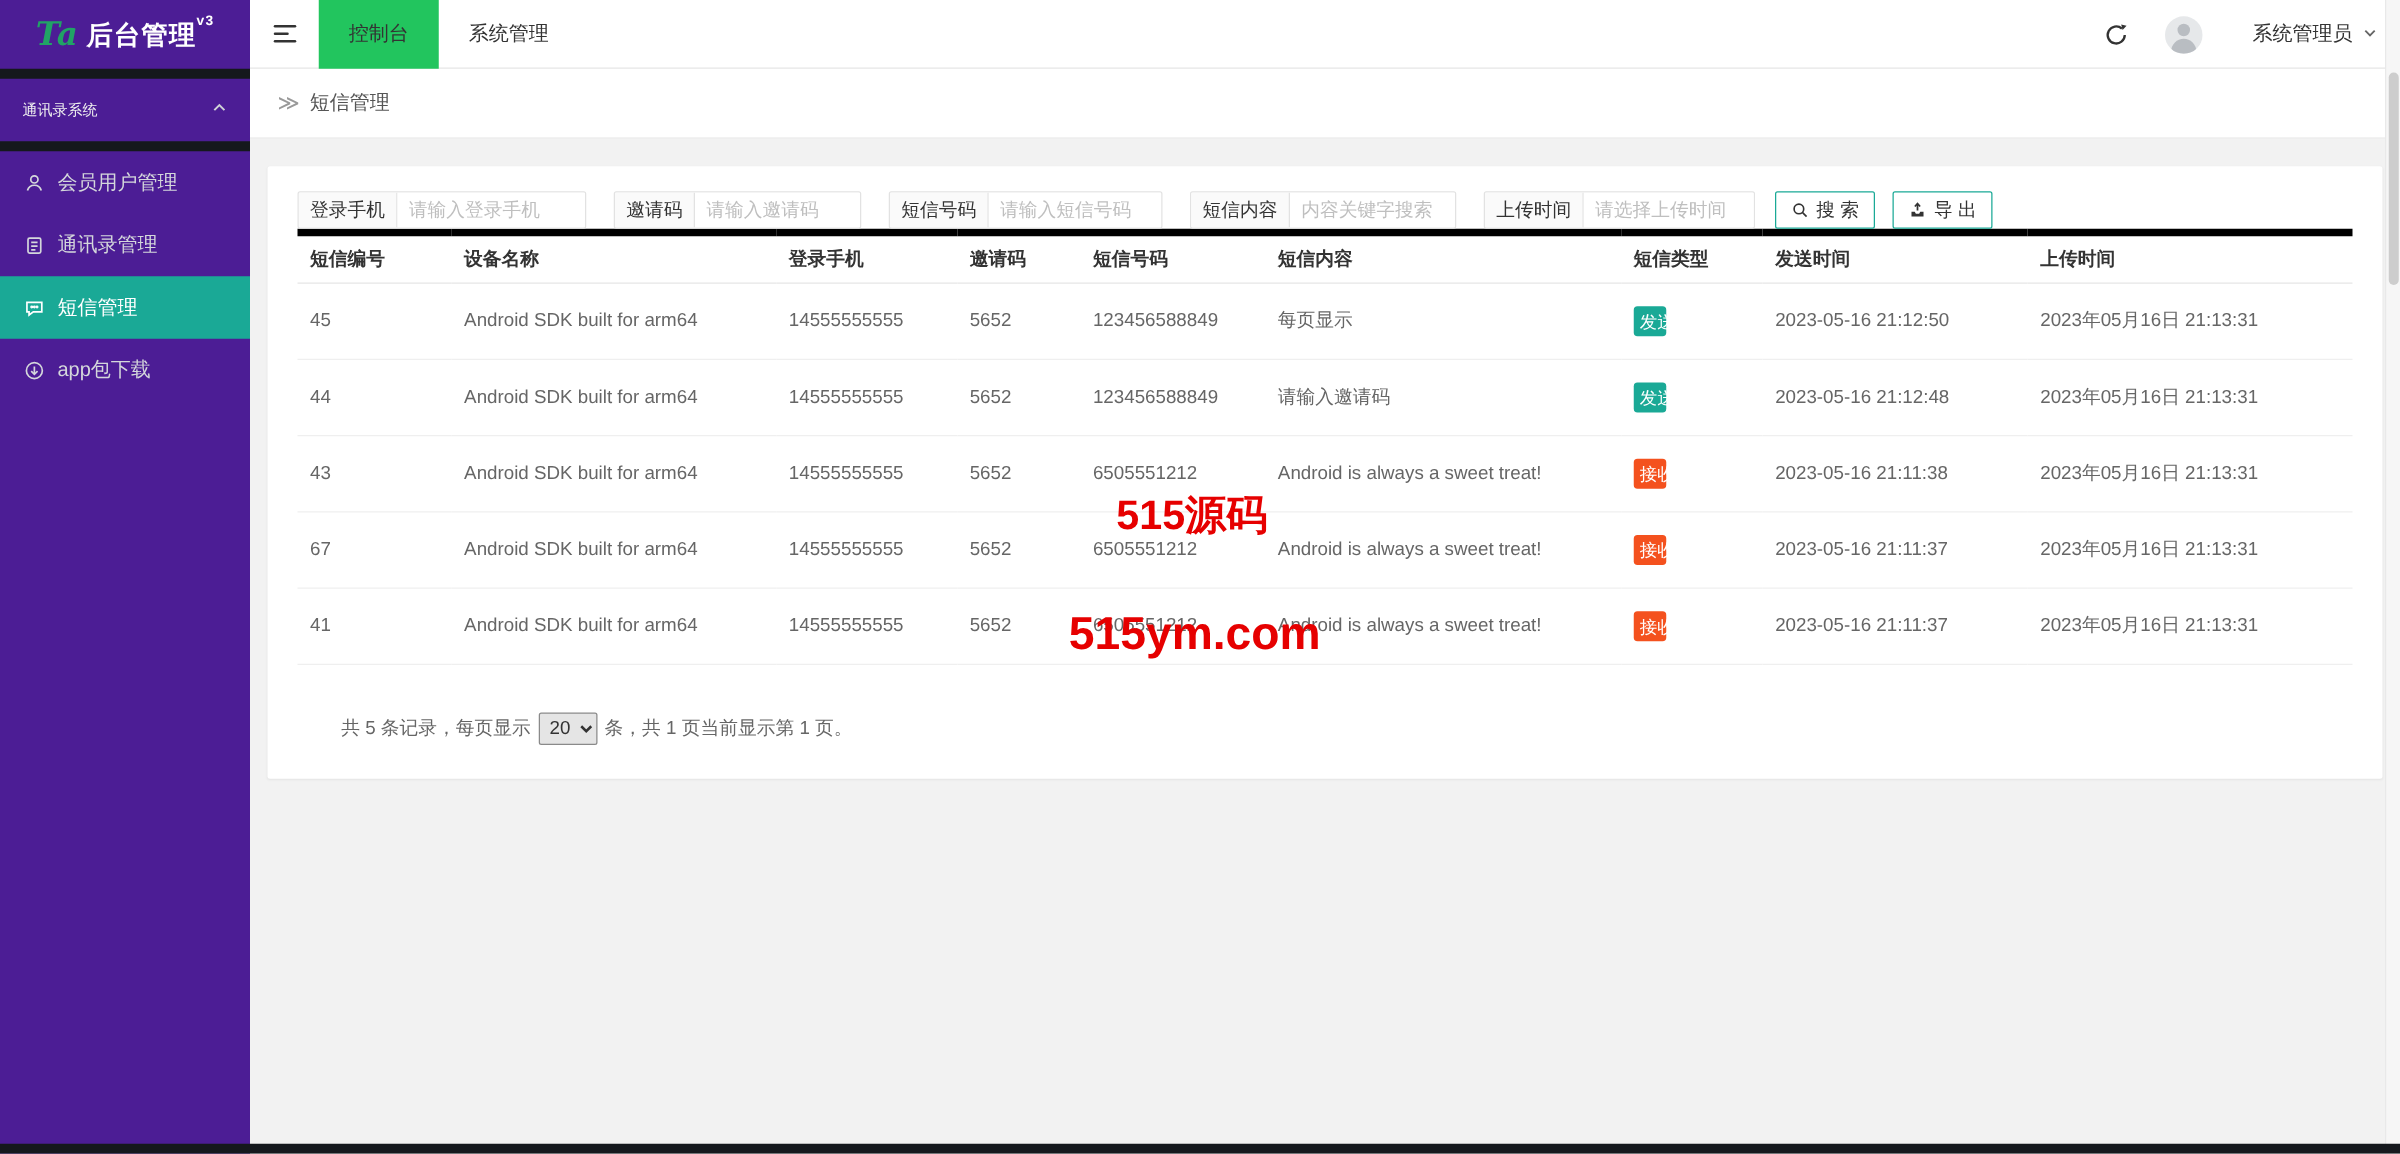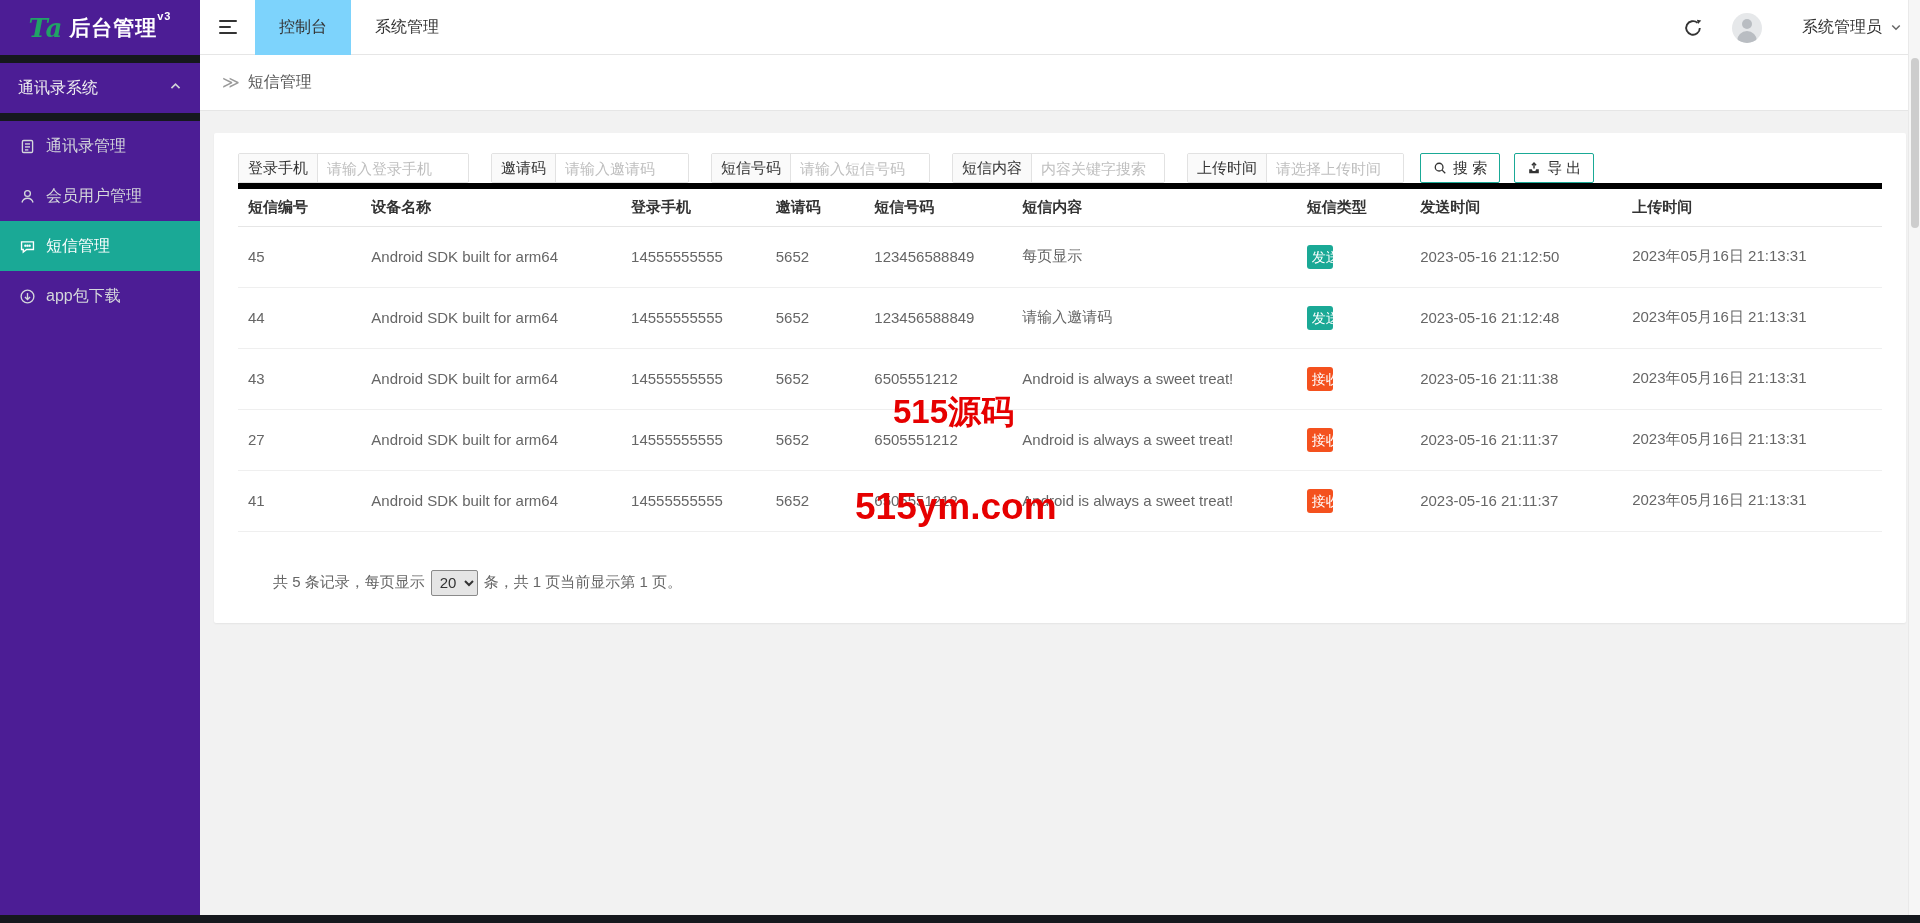--- a/index.html
+++ b/index.html
@@ -8,36 +8,36 @@
 
   .page { display:flex; width:1920px; height:923px; }
 
   
   .sidebar { width:200px; height:923px; background:#4c1d95; flex:0 0 200px; color:#dcdee2; }
   .logo { height:55px; display:flex; align-items:center; justify-content:center; gap:7px; }
   .logo-script { font-family:"DejaVu Serif","Liberation Serif",serif; font-style:italic; font-weight:700; font-size:26px; color:#21a366; }
   .logo-title { color:#fff; font-size:21px; font-weight:700; letter-spacing:1px; }
   .logo-ver { color:#fff; font-size:11px; font-weight:700; vertical-align:super; position:relative; top:-7px; }
   .side-divider { height:8px; background:#15181d; }
-  .side-group { height:50px; display:flex; align-items:center; justify-content:space-between; padding:0 18px; font-size:16px; color:#f0f0f0; cursor:pointer; }
+  .side-group { height:50px; display:flex; align-items:center; justify-content:space-between; padding:0 18px; font-size:12px; color:#f0f0f0; cursor:pointer; }
   .side-item { height:50px; display:flex; align-items:center; gap:10px; padding:0 18px; font-size:16px; color:#d4d7db; cursor:pointer; }
   .side-item .sicon { width:18px; height:18px; flex:0 0 18px; display:inline-flex; align-items:center; justify-content:center; }
   .side-item.active { background:#1aa996; color:#fff; }
   .sicon svg { width:17px; height:17px; stroke:currentColor; fill:none; stroke-width:1.6; }
   .chev svg { width:13px; height:13px; stroke:#cfd2d6; fill:none; stroke-width:2; }
 
   
   .main-col { flex:1; display:flex; flex-direction:column; min-width:0; }
 
   .topbar { height:55px; background:#fff; border-bottom:1px solid #e6e6e6; display:flex; align-items:center; position:relative; }
   .burger { width:55px; height:55px; display:flex; flex-direction:column; justify-content:center; align-items:center; gap:4px; cursor:pointer; }
   .burger i { display:block; height:2px; background:#333; border-radius:1px; }
   .burger i:nth-child(1){ width:18px; } .burger i:nth-child(2){ width:12px; margin-right:6px; } .burger i:nth-child(3){ width:18px; }
   .tab { height:55px; display:flex; align-items:center; padding:0 24px; font-size:16px; cursor:pointer; color:#333; }
-  .tab.active { background:#7dd3fc; }
+  .tab.active { background:#22c55e; }
   .topbar-right { position:absolute; right:18px; top:0; height:55px; display:flex; align-items:center; gap:28px; }
   .refresh { width:22px; height:22px; cursor:pointer; display:flex; align-items:center; }
   .userbox { display:flex; align-items:center; gap:8px; cursor:pointer; }
   .avatar { width:30px; height:30px; border-radius:50%; background:#e6e8ea; position:relative; overflow:hidden; }
   .avatar .head { position:absolute; width:10px; height:10px; border-radius:50%; background:#b9bdc2; left:10px; top:6px; }
   .avatar .bodyp { position:absolute; width:20px; height:12px; border-radius:10px 10px 0 0; background:#b9bdc2; left:5px; top:18px; }
   .username { font-size:16px; color:#333;margin-left:32px; }
   .chev-down svg { width:12px; height:12px; stroke:#666; fill:none; stroke-width:2; }
 
   .breadcrumb-bar { height:56px; background:#fff; border-bottom:1px solid #e6e6e6; display:flex; align-items:center; padding:0 22px; gap:8px; }
@@ -90,36 +90,36 @@
     <div class="side-group">
       <span>通讯录系统</span>
       <span class="chev"><svg viewBox="0 0 16 16">
             <polyline points="3,10 8,5 13,10"></polyline>
           </svg></span>
     </div>
     <div class="side-divider"></div>
     <div class="side-item">
       <span class="sicon">
           <svg viewBox="0 0 20 20">
+            <circle cx="10" cy="6.5" r="3.4"></circle>
+            <path d="M3.5 17c1-3.6 3.4-5 6.5-5s5.5 1.4 6.5 5"></path>
+          </svg>
+        </span>
+      <span>会员用户管理</span>
+    </div>
+    <div class="side-item">
+      <span class="sicon">
+          <svg viewBox="0 0 20 20">
             <rect x="4" y="3" width="12" height="14" rx="1.5"></rect>
             <line x1="7" y1="7" x2="13" y2="7"></line>
             <line x1="7" y1="10.5" x2="13" y2="10.5"></line>
             <line x1="7" y1="14" x2="11" y2="14"></line>
           </svg>
         </span>
       <span>通讯录管理</span>
-    </div>
-    <div class="side-item">
-      <span class="sicon">
-          <svg viewBox="0 0 20 20">
-            <circle cx="10" cy="6.5" r="3.4"></circle>
-            <path d="M3.5 17c1-3.6 3.4-5 6.5-5s5.5 1.4 6.5 5"></path>
-          </svg>
-        </span>
-      <span>会员用户管理</span>
     </div>
     <div class="side-item active">
       <span class="sicon">
           <svg viewBox="0 0 20 20">
             <path d="M3 4.5h14v9H9l-4 3v-3H3z"></path>
             <circle cx="7.5" cy="9" r="0.6" fill="currentColor"></circle>
             <circle cx="10" cy="9" r="0.6" fill="currentColor"></circle>
             <circle cx="12.5" cy="9" r="0.6" fill="currentColor"></circle>
           </svg>
         </span>
@@ -268,21 +268,21 @@
             <td>Android SDK built for arm64</td>
             <td>14555555555</td>
             <td>5652</td>
             <td>6505551212</td>
             <td>Android is always a sweet treat!</td>
             <td><span class="badge badge-receive">接收</span></td>
             <td>2023-05-16 21:11:38</td>
             <td>2023年05月16日 21:13:31</td>
           </tr>
               <tr>
-            <td>27</td>
+            <td>67</td>
             <td>Android SDK built for arm64</td>
             <td>14555555555</td>
             <td>5652</td>
             <td>6505551212</td>
             <td>Android is always a sweet treat!</td>
             <td><span class="badge badge-receive">接收</span></td>
             <td>2023-05-16 21:11:37</td>
             <td>2023年05月16日 21:13:31</td>
           </tr>
               <tr>

